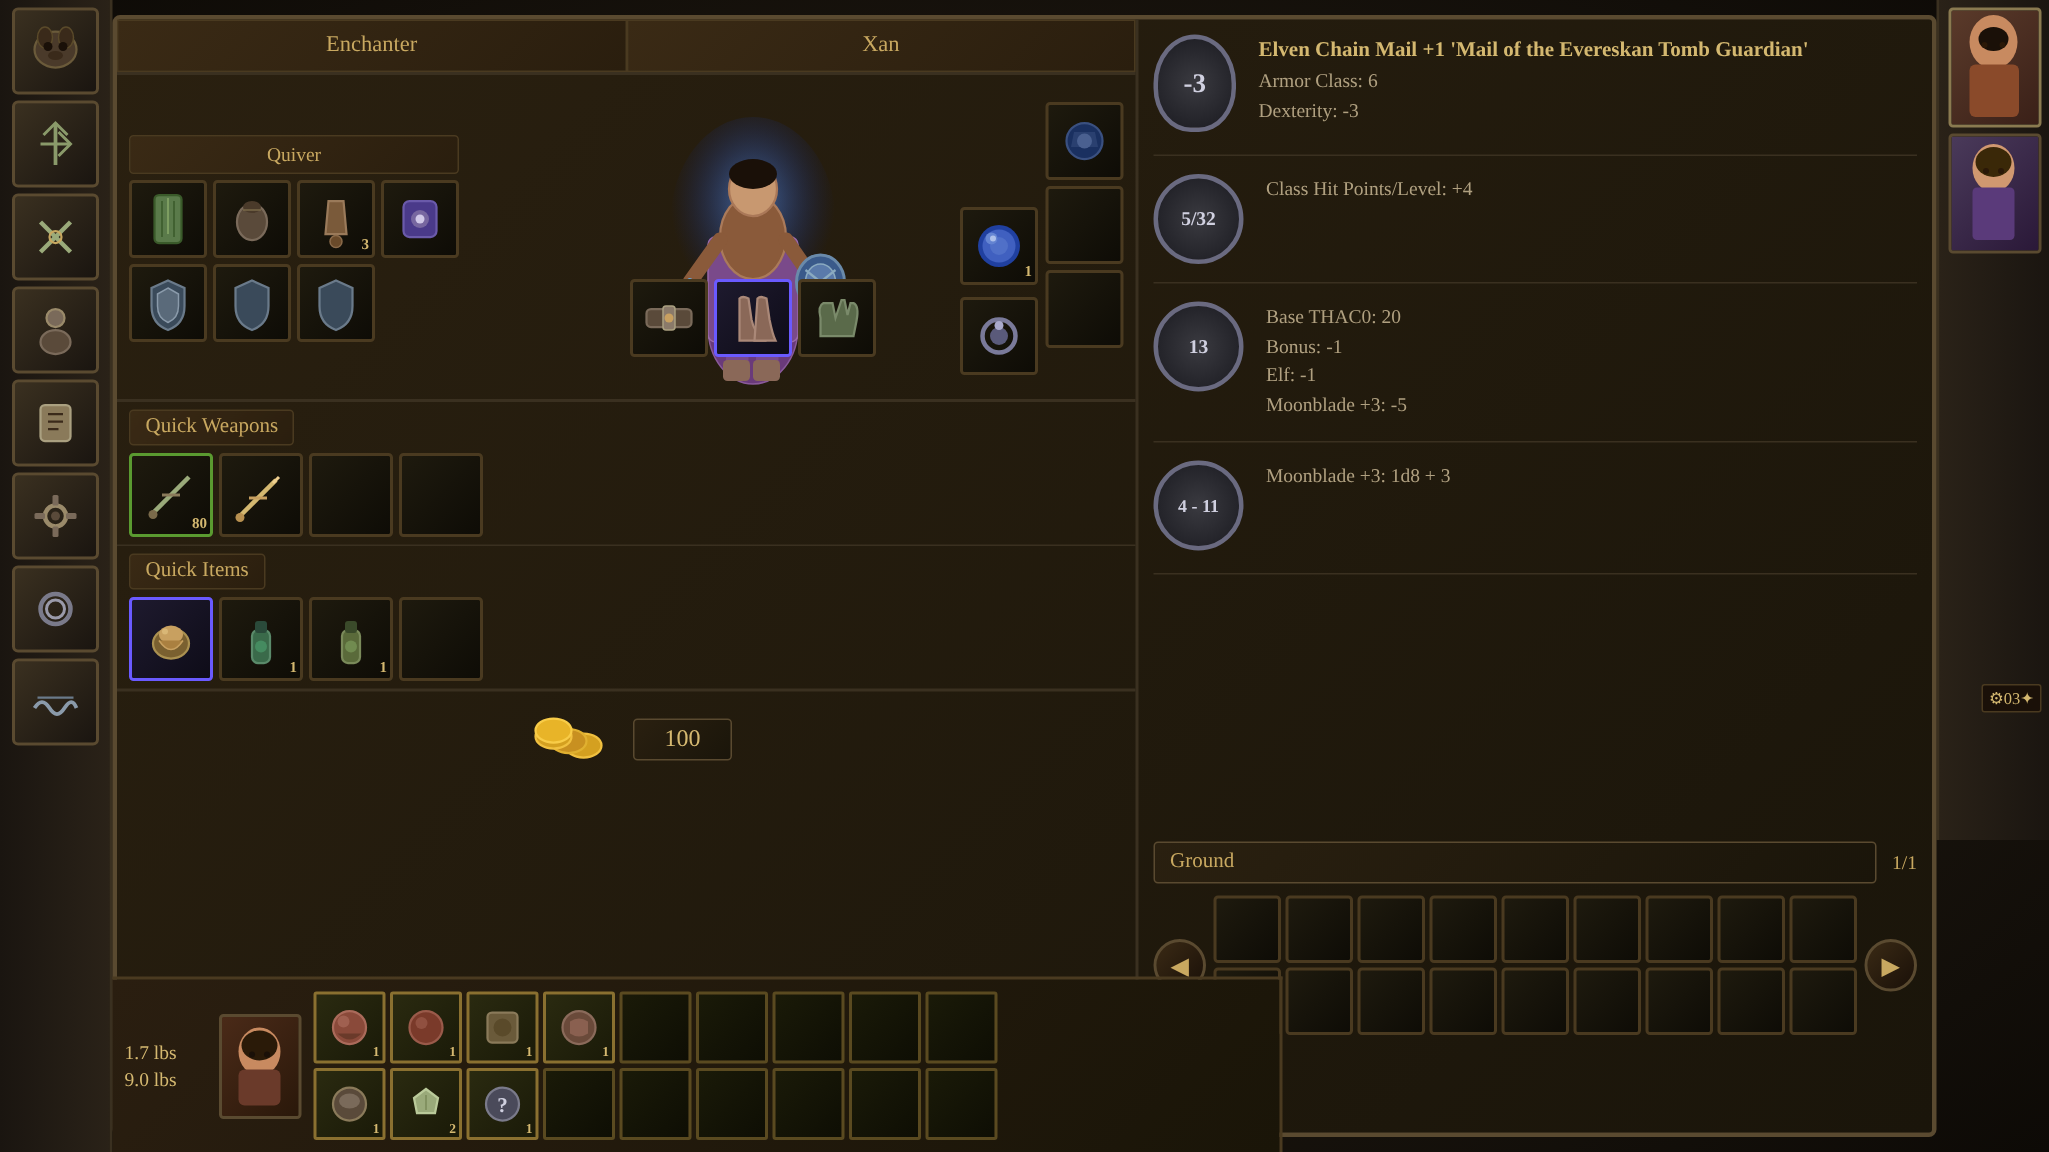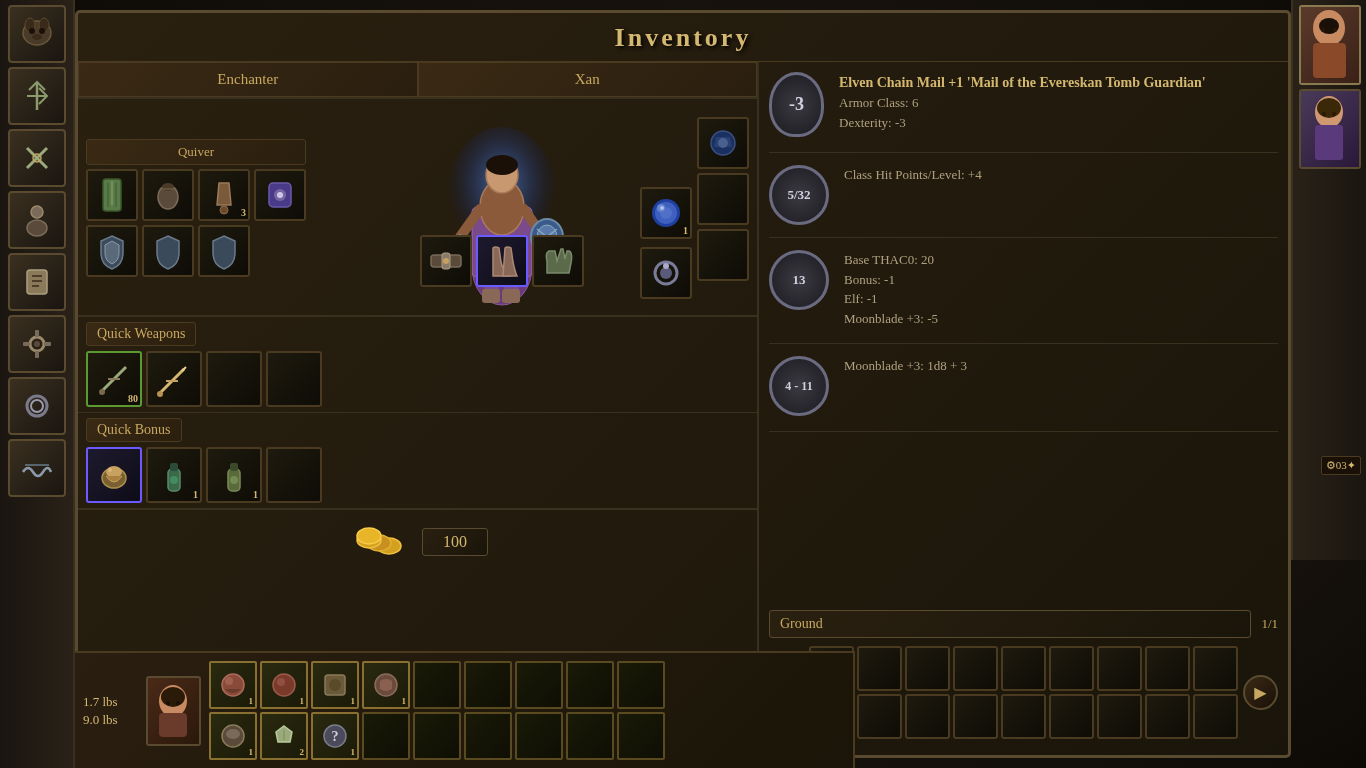--- a/index.html
+++ b/index.html
@@ -588,23 +588,20 @@
         <circle cx="22" cy="22" r="2" fill="#2a1808"></circle>
         <circle cx="32" cy="22" r="2" fill="#2a1808"></circle>
       </svg>
     </div>
   </div>
   <div style="position:absolute;bottom:85px;right:5px;color:#d4b870;font-size:11px;background:#1a1008;border:1px solid #4a3a20;padding:2px 4px;border-radius:2px;">⚙03✦</div>
 </div>
 
 <div class="main-panel">
 
-  <div class="panel-title">
-    <span>Inventory</span>
-  </div>
 
   <div class="content-area">
 
     <div class="inv-left">
 
       <div class="char-header">
         <div class="char-tab">
           <span>Enchanter</span>
         </div>
         <div class="char-tab">
@@ -784,21 +781,21 @@
               <circle cx="6" cy="35" r="3" fill="#b89050"></circle>
               <line x1="28" y1="12" x2="32" y2="8" stroke="#f0d090" stroke-width="2"></line>
             </svg>
           </div>
           <div class="item-slot" style="width:56px;height:56px;"></div>
           <div class="item-slot" style="width:56px;height:56px;"></div>
         </div>
       </div>
 
       <div class="quick-section">
-        <div class="quick-label">Quick Bonus</div>
+        <div class="quick-label">Quick Items</div>
         <div class="slots-row">
           <div class="item-slot highlighted" style="width:56px;height:56px;">
             <svg width="38" height="38" viewBox="0 0 38 38">
               <ellipse cx="19" cy="22" rx="12" ry="10" fill="#7a6030" stroke="#aa9050" stroke-width="1.5"></ellipse>
               <ellipse cx="19" cy="16" rx="8" ry="6" fill="#c8a060"></ellipse>
               <circle cx="15" cy="14" r="2" fill="#e0c080" opacity="0.7"></circle>
               <path d="M11 20 Q19 32 27 20" fill="#aa8040" stroke="#c8a060" stroke-width="1"></path>
             </svg>
           </div>
           <div class="item-slot" style="width:56px;height:56px;">

